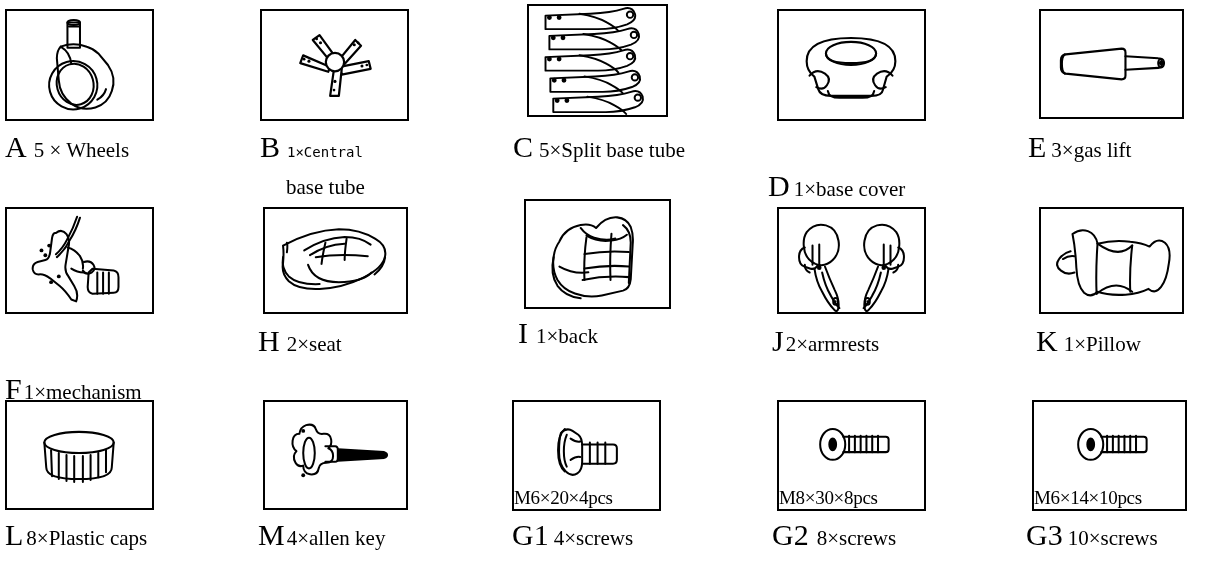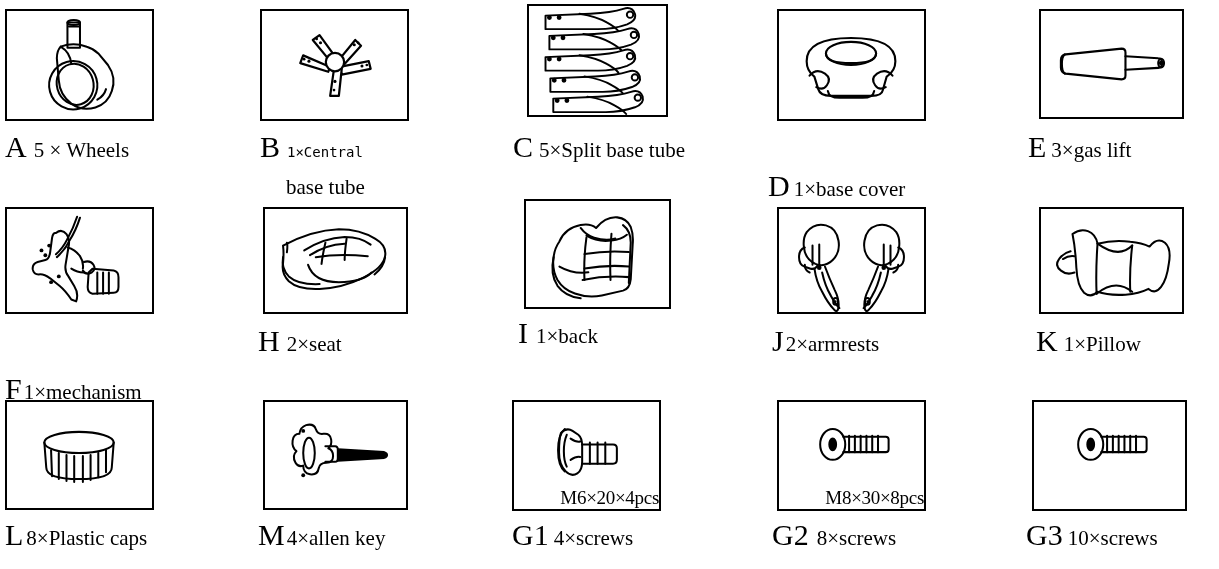--- a/index.html
+++ b/index.html
@@ -41,27 +41,26 @@
   .part-art svg {
     display: block;
     width: 100%;
     height: 100%;
   }
   .inbox-spec {
     position: absolute;
     left: 0;
     right: 0;
     bottom: 2px;
-    text-align: right;
+    text-align: left;
     font-family: "Liberation Serif", "DejaVu Serif", serif;
     font-size: 19px;
     line-height: 1;
     letter-spacing: -0.3px;
     white-space: nowrap;
-    margin-left: 36px;
   }
   .caption {
     position: absolute;
     white-space: nowrap;
     line-height: 1.12;
   }
   .caption .code {
     font-family: "Liberation Serif", "DejaVu Serif", serif;
     font-size: 30px;
     vertical-align: baseline;
@@ -447,19 +446,20 @@
       <div class="part-art">
         <svg viewBox="0 0 155 111" preserveAspectRatio="xMidYMid meet">
           <g fill="none" stroke="#000" stroke-width="2.1" stroke-linejoin="round" stroke-linecap="round">
             <ellipse cx="58" cy="44" rx="13" ry="16"></ellipse>
             <ellipse cx="58" cy="44" rx="3.5" ry="6" fill="#000"></ellipse>
             <path d="M69 36 l44 0 q3 0 3 3 l0 10 q0 3 -3 3 l-44 0"></path>
             <path d="M75 35 l0 17 M81 35 l0 17 M87 35 l0 17 M93 35 l0 17 M99 35 l0 17 M105 35 l0 17"></path>
           </g>
         </svg>
       </div>
+      <div class="inbox-spec">M6×14×10pcs</div>
     </div>
     <div class="caption" style="left:1026px; top:518px;">
       <span class="code">G3</span><span style="display:inline-block;width:5px"></span><span class="desc">10×screws</span>
     </div>
   </div>
 
 </div>
 
 </body></html>

